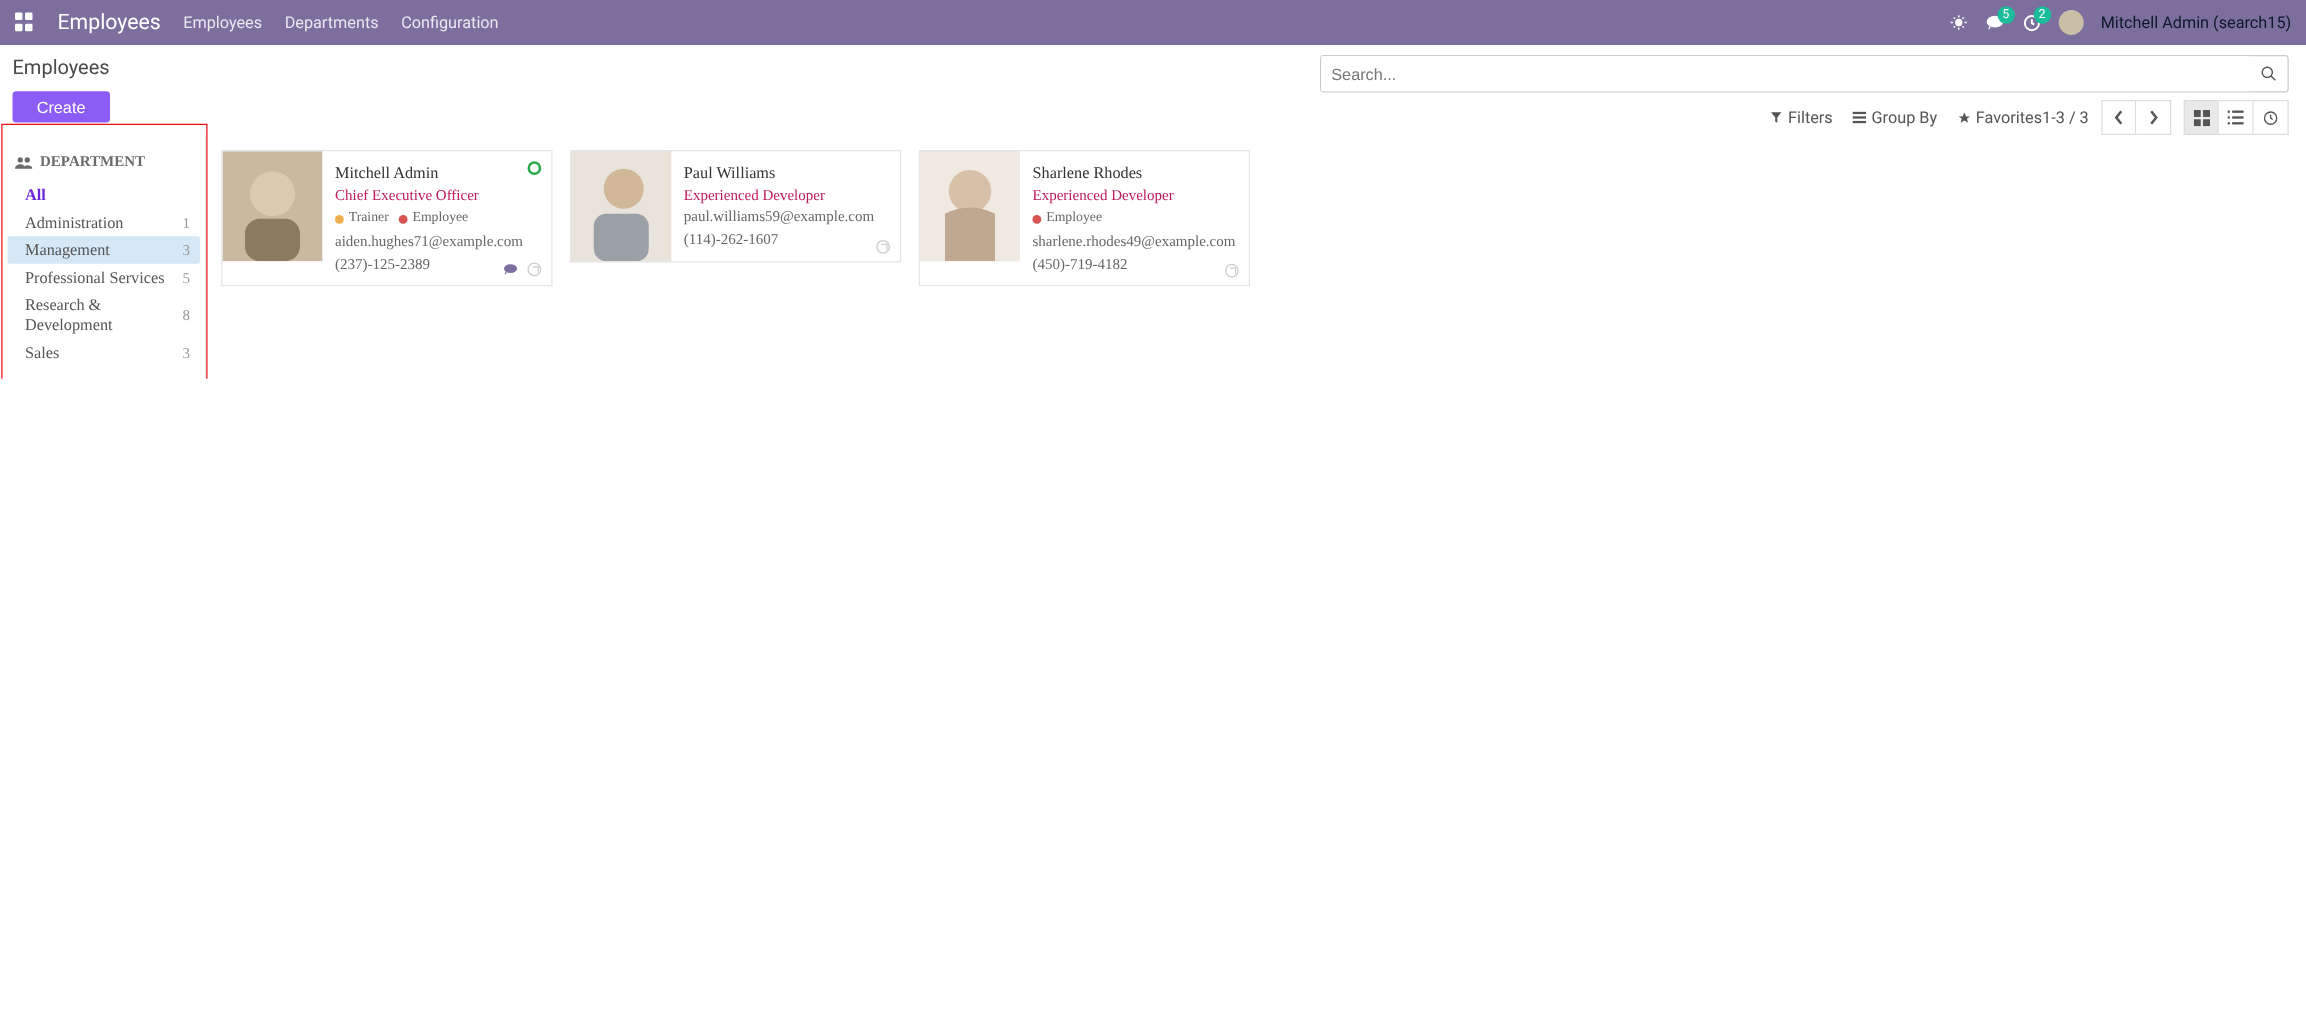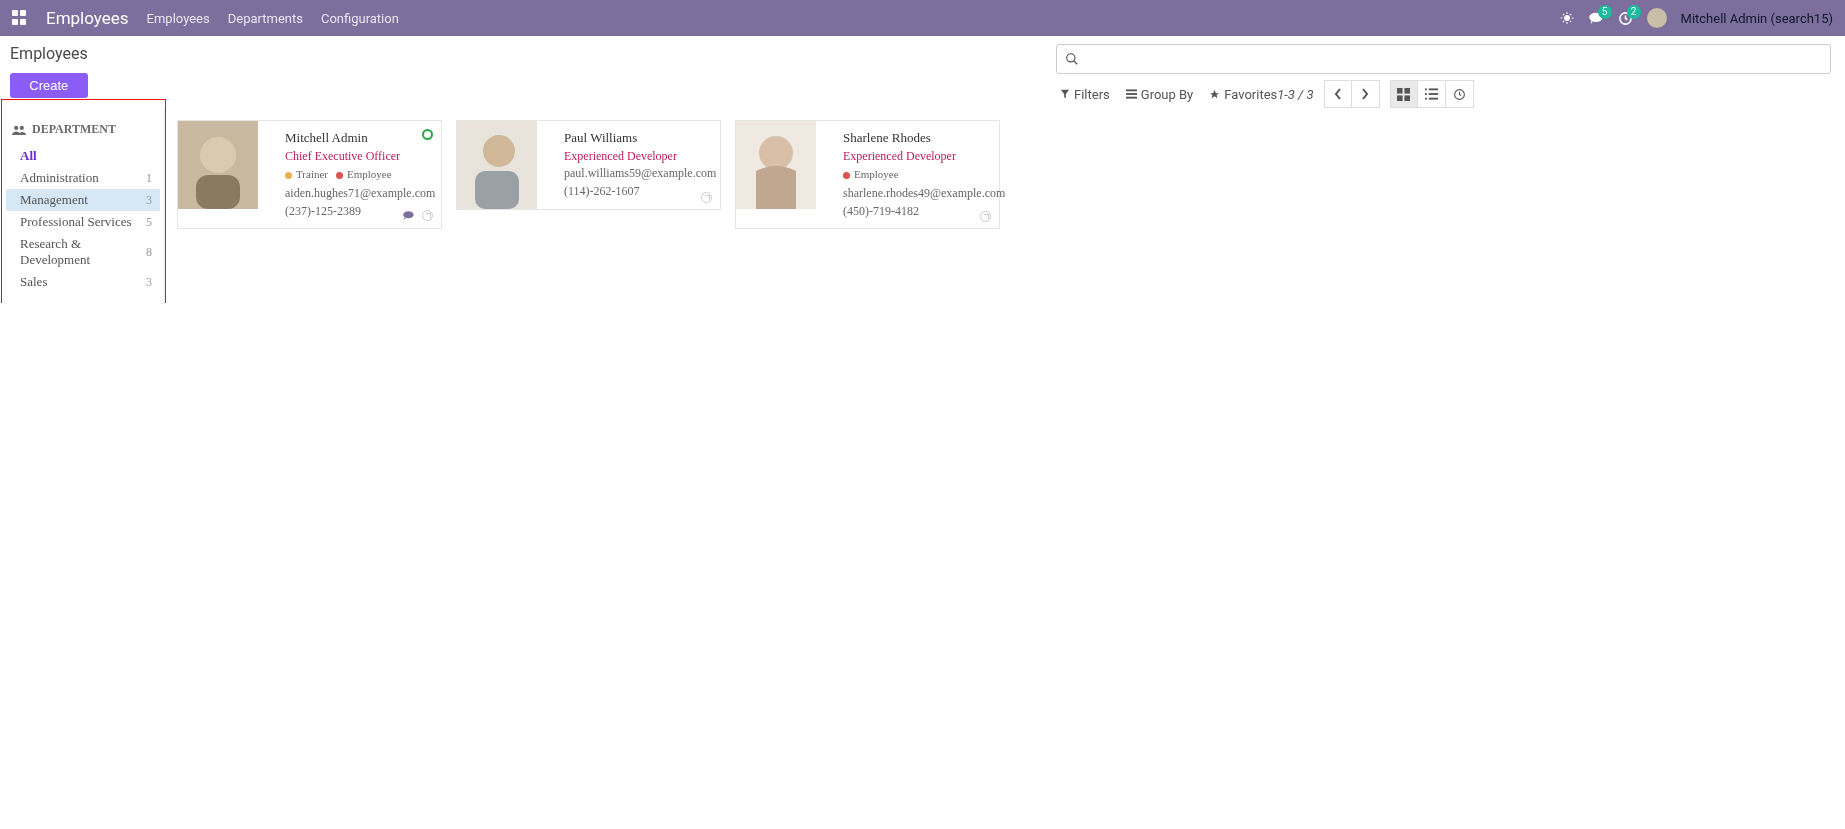--- a/index.html
+++ b/index.html
@@ -20,44 +20,44 @@
   
   
   .control-panel { display:flex; justify-content:space-between; padding:8px 14px 0 10px; align-items:flex-start; }
   .cp-left { display:flex; flex-direction:column; gap:10px; }
   .breadcrumb { font-size:16px; color:#4a4a4a; }
   .btn-create { background:#8b5cf6; color:#fff; border:none; padding:5px 11px; border-radius:3px; font-size:13px; cursor:pointer; }
   .cp-right { display:flex; flex-direction:column; align-items:stretch; gap:6px; flex:1; max-width:775px; }
   .search-wrap { display:flex; align-items:center; border:1px solid #ccc; border-radius:3px; height:30px; }
   .search-input { flex:1; border:none; outline:none; padding:4px 8px; font-size:13px; height:100%; }
   .search-btn { width:30px; height:28px; border:none; background:transparent; cursor:pointer; display:flex; align-items:center; justify-content:center; color:#555;}
-  .cp-toolbar { display:flex; justify-content:flex-start; align-items:center; }
+  .cp-toolbar { display:flex; justify-content:flex-end; align-items:center; }
   .search-options { display:flex; gap:16px; padding-left:4px;}
   .opt { font-size:13px; color:#555; cursor:pointer; display:flex; align-items:center; gap:4px;}
-  .pager-area { display:flex; align-items:center; gap:10px;font-style:italic; }
+  .pager-area { display:flex; align-items:center; gap:10px; }
   .pager-text { font-size:13px; color:#555; }
   .pager-btns { display:flex; gap:0; }
   .sq { width:28px; height:28px; border:1px solid #ddd; background:#fff; display:flex; align-items:center; justify-content:center; cursor:pointer; color:#555; font-size:14px;}
   .sq:not(:first-child){ border-left:none; }
   .sq.active { background:#e9e9e9; }
   .view-switch { display:flex; }
   
   
   .main { display:flex;font-family:Liberation Serif, serif; }
   .sidebar { width:165px; min-width:165px; border-right:1px solid #eee; padding:10px 4px 10px 6px; position:relative; }
   .highlight-box { position:absolute; top:-9px; left:1px; width:165px; height:245px; border:1.5px solid #e11; pointer-events:none; }
   .dept-header { display:flex; align-items:center; gap:6px; font-weight:700; color:#6b6b6b; font-size:12px; padding:4px 6px 8px 6px; }
   .dept-list { list-style:none; }
   .dept-item { display:flex; justify-content:space-between; align-items:center; padding:3px 8px 3px 14px; font-size:13px; color:#555; cursor:pointer; border-radius:2px;}
   .dept-item.all { font-weight:700; color:#6d28d9; }
   .dept-item.selected { background:#d6e7f5; }
   .dept-count { color:#999; font-size:12px; }
   
   .content { flex:1; padding:12px; display:flex; gap:14px; align-items:flex-start; flex-wrap:wrap; }
-  .card { width:265px; border:1px solid #e5e5e5; background:#fff; display:flex; position:relative;gap:17px; }
+  .card { width:265px; border:1px solid #e5e5e5; background:#fff; display:flex; position:relative; }
   .card-img { width:80px; height:88px; background:#ddd; flex-shrink:0; display:flex; align-items:center; justify-content:center; overflow:hidden;}
   .card-body { padding:8px 10px; flex:1; font-size:12px; color:#666; line-height:1.45;}
   .card-name { font-size:13px; color:#333; }
   .card-title { color:#be185d; }
   .tags { display:flex; gap:8px; margin:2px 0;}
   .tag { display:flex; align-items:center; gap:4px; font-size:11px; color:#666;}
   .dot { width:7px; height:7px; border-radius:50%; display:inline-block;}
   .dot.orange{background:#f0ad4e;}
   .dot.red{background:#d9534f;}
   .presence { position:absolute; top:8px; right:8px; width:11px; height:11px; border:2px solid #28a745; border-radius:50%; background:#fff;}
@@ -113,20 +113,21 @@
   </div>
 </div>
 
 <div class="control-panel">
   <div class="cp-left">
     <div class="breadcrumb">Employees</div>
     <button class="btn-create">Create</button>
   </div>
   <div class="cp-right">
     <div class="search-wrap">
+      <input class="search-input" placeholder="Search..." style="">
       <button class="search-btn">
         <svg width="14" height="14" viewBox="0 0 24 24" fill="none" stroke="#555" stroke-width="2">
             <circle cx="10" cy="10" r="7"></circle>
             <line x1="21" y1="21" x2="15" y2="15"></line>
           </svg>
       </button>
     </div>
     <div class="cp-toolbar">
       <div class="search-options">
         <span class="opt">

